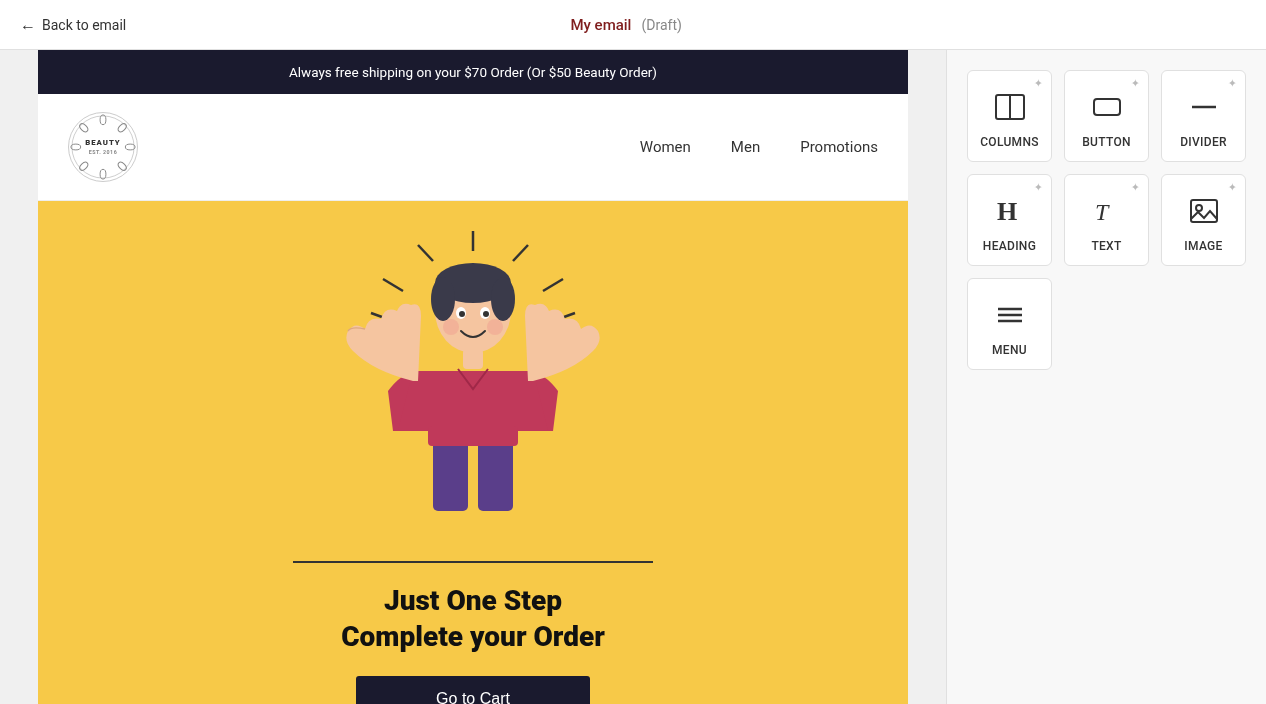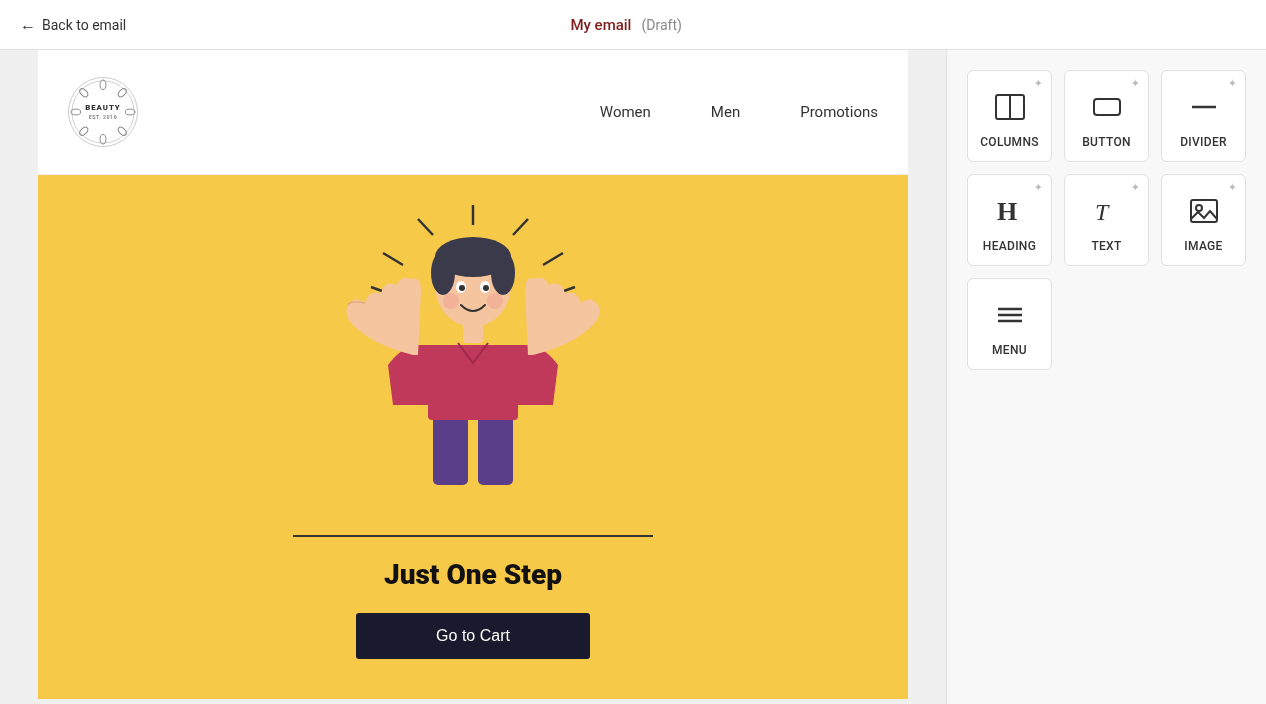--- a/index.html
+++ b/index.html
@@ -82,21 +82,21 @@
       background: #1a1a2e;
       color: #fff;
       text-align: center;
       padding: 14px 20px;
       font-size: 13.5px;
     }
 
     
     .nav-section {
       background: #fff;
-      padding: 27px 30px;
+      padding: 18px 30px;
       display: flex;
       align-items: center;
       justify-content: space-between;
       border-bottom: 1px solid #eee;
     }
     .logo-area {
       display: flex;
       align-items: center;
     }
     .logo-circle {
@@ -116,21 +116,20 @@
     }
     .nav-links {
       display: flex;
       gap: 40px;
       align-items: center;
     }
     .nav-link {
       font-size: 15px;
       color: #333;
       cursor: pointer;
-      margin-left: 20px;
     }
 
     
     .hero-section {
       background: #f7c948;
       min-height: 500px;
       display: flex;
       flex-direction: column;
       align-items: center;
       padding: 30px 20px 40px;
@@ -246,20 +245,23 @@
     <span class="draft-badge">(Draft)</span>
   </div>
   <div class="top-bar-right"></div>
 </div>
 
 <div class="main-layout">
 
   <div class="canvas-area">
     <div class="email-wrapper">
 
+      <div class="banner">
+        <span>Always free shipping on your $70 Order (Or $50 Beauty Order)</span>
+      </div>
 
       <div class="nav-section">
         <div class="logo-area">
           <div class="logo-circle">
 
             <svg width="70" height="70" viewBox="0 0 70 70">
 
               <circle cx="35" cy="35" r="32" fill="none" stroke="#ccc" stroke-width="1"></circle>
 
               <ellipse cx="35" cy="7" rx="3" ry="5" fill="none" stroke="#888" stroke-width="1" transform="rotate(0 35 35)"></ellipse>
@@ -329,20 +331,21 @@
             <rect x="165" y="200" width="35" height="80" rx="5" fill="#5a3e8a"></rect>
             <rect x="115" y="195" width="90" height="20" rx="4" fill="#c0395a"></rect>
           </svg>
         </div>
 
         <div class="hero-line"></div>
 
         <div class="hero-text-block">
           <div class="hero-heading">
             <div>Just One Step</div>
+            <div>Complete your Order</div>
           </div>
           <button class="hero-cta">Go to Cart</button>
         </div>
       </div>
 
     </div>
   </div>
 
   <div class="sidebar">
     <div class="sidebar-grid">

